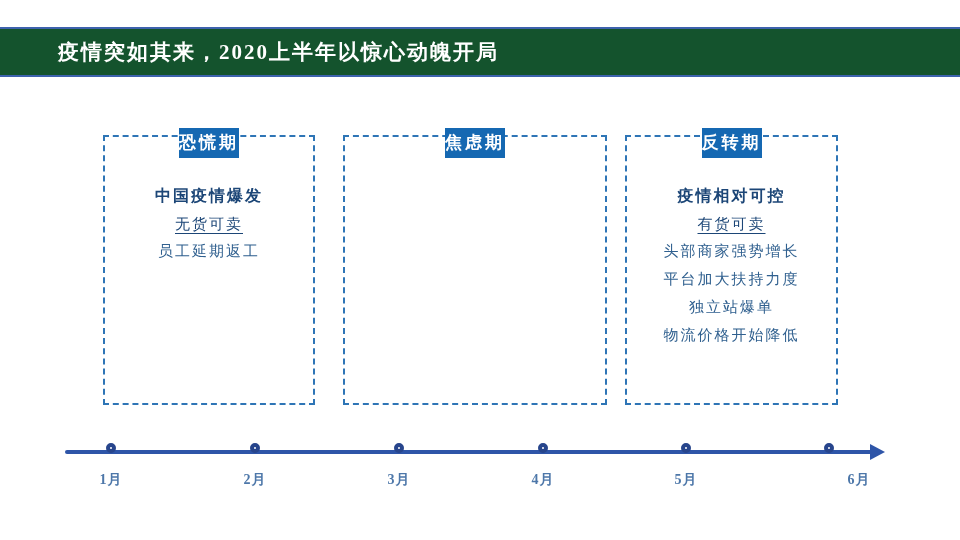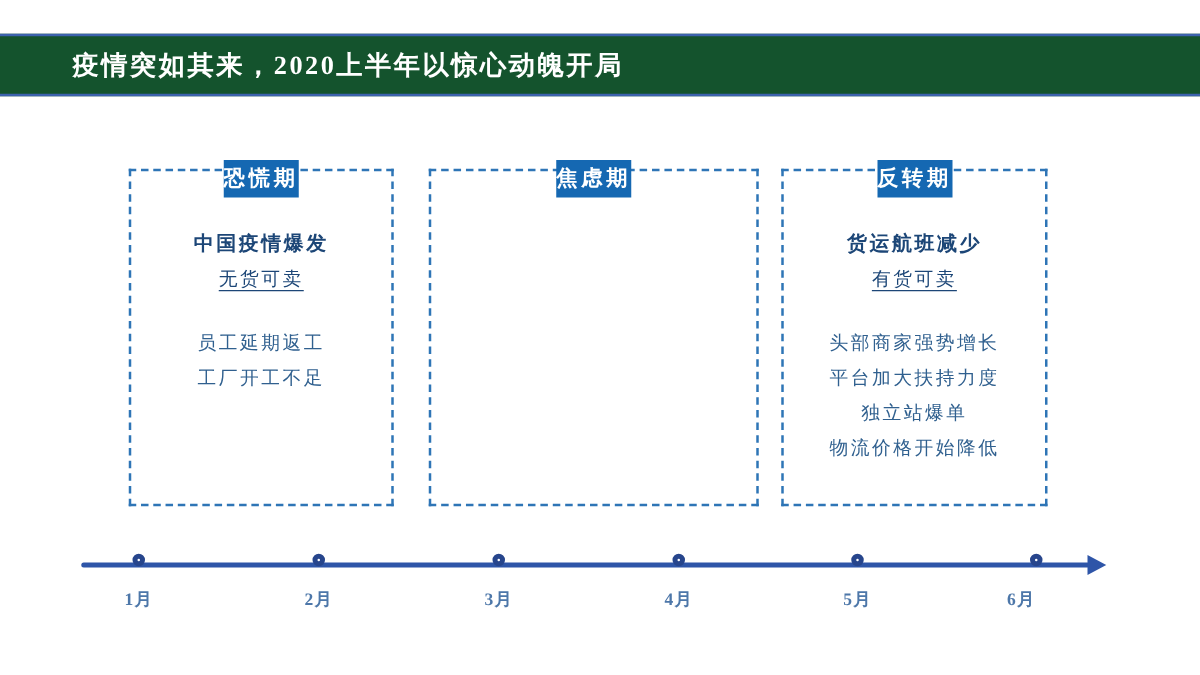--- a/index.html
+++ b/index.html
@@ -63,21 +63,21 @@
   }
   .phase-subtitle {
     display: inline-block;
     line-height: 26px;
     font-size: 15px;
     letter-spacing: 2px;
     color: #1c4677;
     text-decoration: underline;
     text-underline-offset: 4px;
   }
-  .phase-items { margin-top: 24px; }
+  .phase-items { }
   .phase-item {
     line-height: 28px;
     font-size: 15px;
     letter-spacing: 2px;
     color: #30608f;
   }
   
   .timeline-line {
     position: absolute;
     left: 65px; top: 450px;
@@ -119,33 +119,32 @@
   <span class="title">疫情突如其来，2020上半年以惊心动魄开局</span>
 </div>
 
 <div class="phase-box p0">
   <div class="phase-badge">恐慌期</div>
   <div class="phase-content">
     <div class="phase-heading">中国疫情爆发</div>
     <div><span class="phase-subtitle">无货可卖</span></div>
     <div class="phase-items">
       <div class="phase-item">员工延期返工</div>
-      <div class="phase-item">工厂开工不足</div>
     </div>
   </div>
 </div>
 
 <div class="phase-box p1">
   <div class="phase-badge">焦虑期</div>
 </div>
 
 <div class="phase-box p2">
   <div class="phase-badge">反转期</div>
   <div class="phase-content">
-    <div class="phase-heading">货运航班减少</div>
+    <div class="phase-heading">疫情相对可控</div>
     <div><span class="phase-subtitle">有货可卖</span></div>
     <div class="phase-items">
       <div class="phase-item">头部商家强势增长</div>
       <div class="phase-item">平台加大扶持力度</div>
       <div class="phase-item">独立站爆单</div>
       <div class="phase-item">物流价格开始降低</div>
     </div>
   </div>
 </div>
 
@@ -157,13 +156,13 @@
 <div class="timeline-node" style="left:394px"></div>
 <div class="timeline-node" style="left:538px"></div>
 <div class="timeline-node" style="left:681px"></div>
 <div class="timeline-node" style="left:824px"></div>
 
 <div class="month-label" style="left:81px">1月</div>
 <div class="month-label" style="left:225px">2月</div>
 <div class="month-label" style="left:369px">3月</div>
 <div class="month-label" style="left:513px">4月</div>
 <div class="month-label" style="left:656px">5月</div>
-<div class="month-label" style="left:787px">6月</div>
+<div class="month-label" style="left:829px">6月</div>
 
 </body></html>

